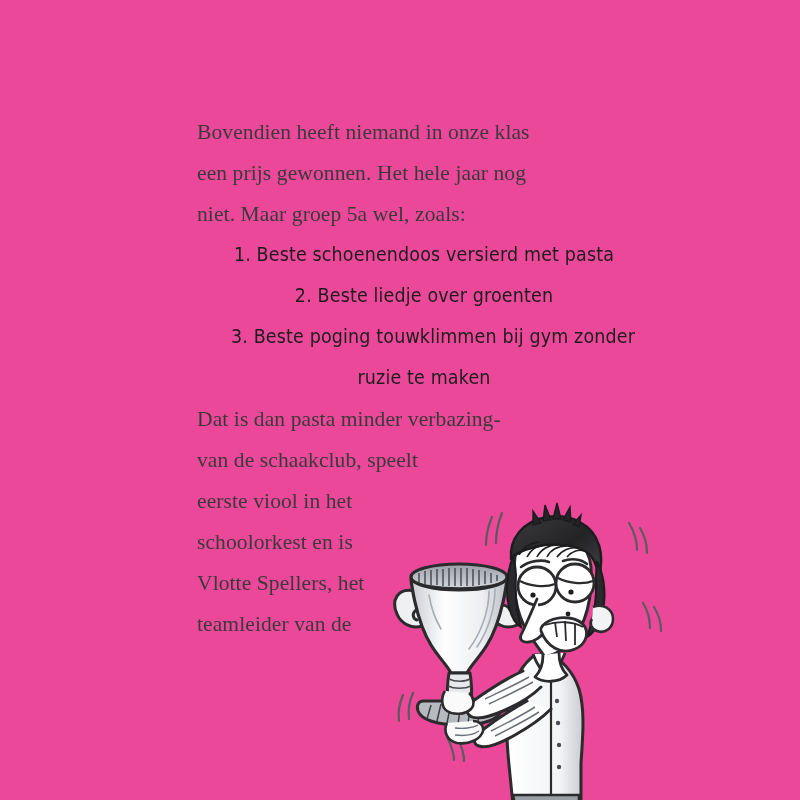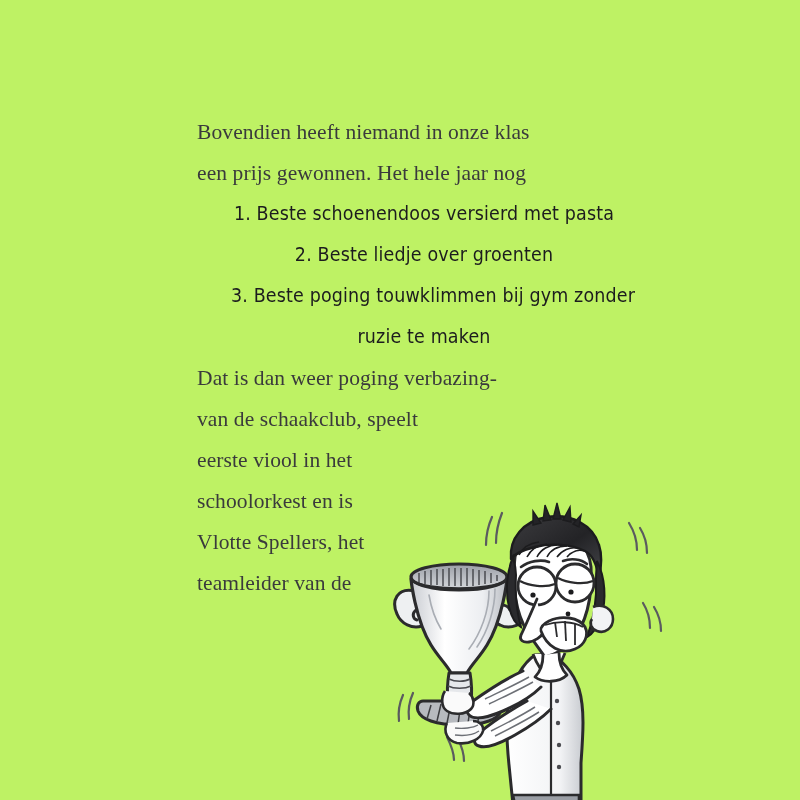--- a/index.html
+++ b/index.html
@@ -4,21 +4,21 @@
 <style>
   html, body {
     margin: 0;
     padding: 0;
     background: #ffffff;
   }
   #page {
     position: relative;
     width: 800px;
     height: 800px;
-    background: #bef264;
+    background: #ec4899;
     overflow: hidden;
     font-family: "Liberation Serif", "DejaVu Serif", serif;
   }
 
   
   .text-col {
     position: absolute;
     left: 197px;
     top: 112px;
     width: 420px;
@@ -64,31 +64,32 @@
 </head>
 <body>
 
 <div id="page">
 
   <div class="text-col">
 
     <div>
       <div class="para-line">Bovendien heeft niemand in onze klas</div>
       <div class="para-line">een prijs gewonnen. Het hele jaar nog</div>
+      <div class="para-line">niet. Maar groep 5a wel, zoals:</div>
     </div>
 
     <div class="list-block">
       <div class="list-line">1. Beste schoenendoos versierd met pasta</div>
       <div class="list-line">2. Beste liedje over groenten</div>
       <div class="list-line">3. Beste poging touwklimmen bij gym zonder</div>
       <div class="list-line cont">ruzie te maken</div>
     </div>
 
     <div>
-      <div class="para-line">Dat is dan weer poging verbazing-</div>
+      <div class="para-line">Dat is dan pasta minder verbazing-</div>
       <div class="para-line">van de schaakclub, speelt</div>
       <div class="para-line">eerste viool in het</div>
       <div class="para-line">schoolorkest en is</div>
       <div class="para-line">Vlotte Spellers, het</div>
       <div class="para-line">teamleider van de</div>
     </div>
 
   </div>
 
   <div id="illustration">

